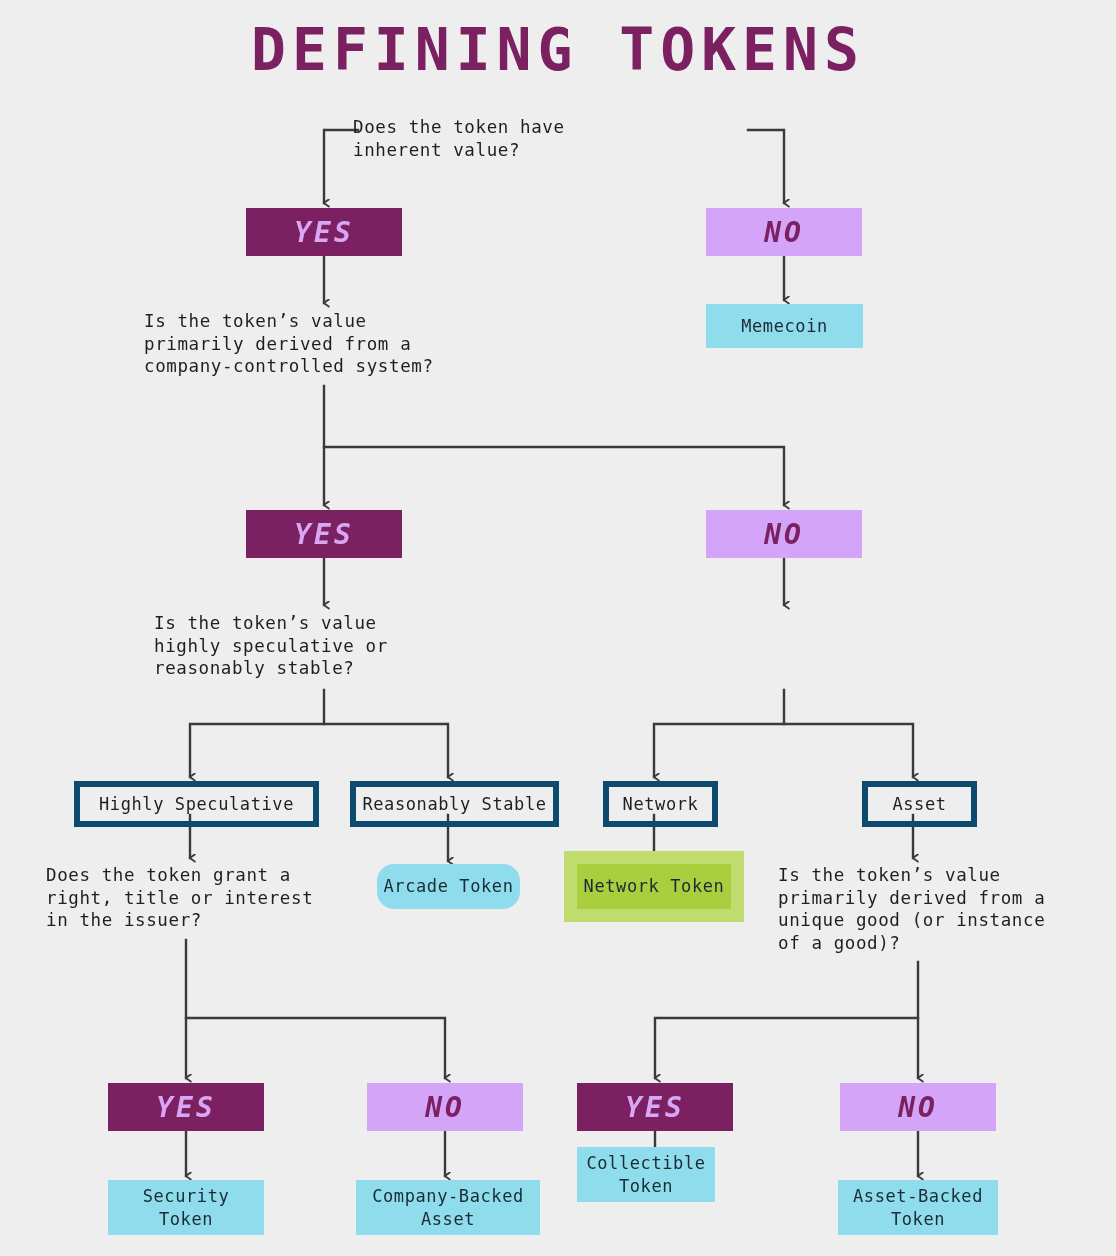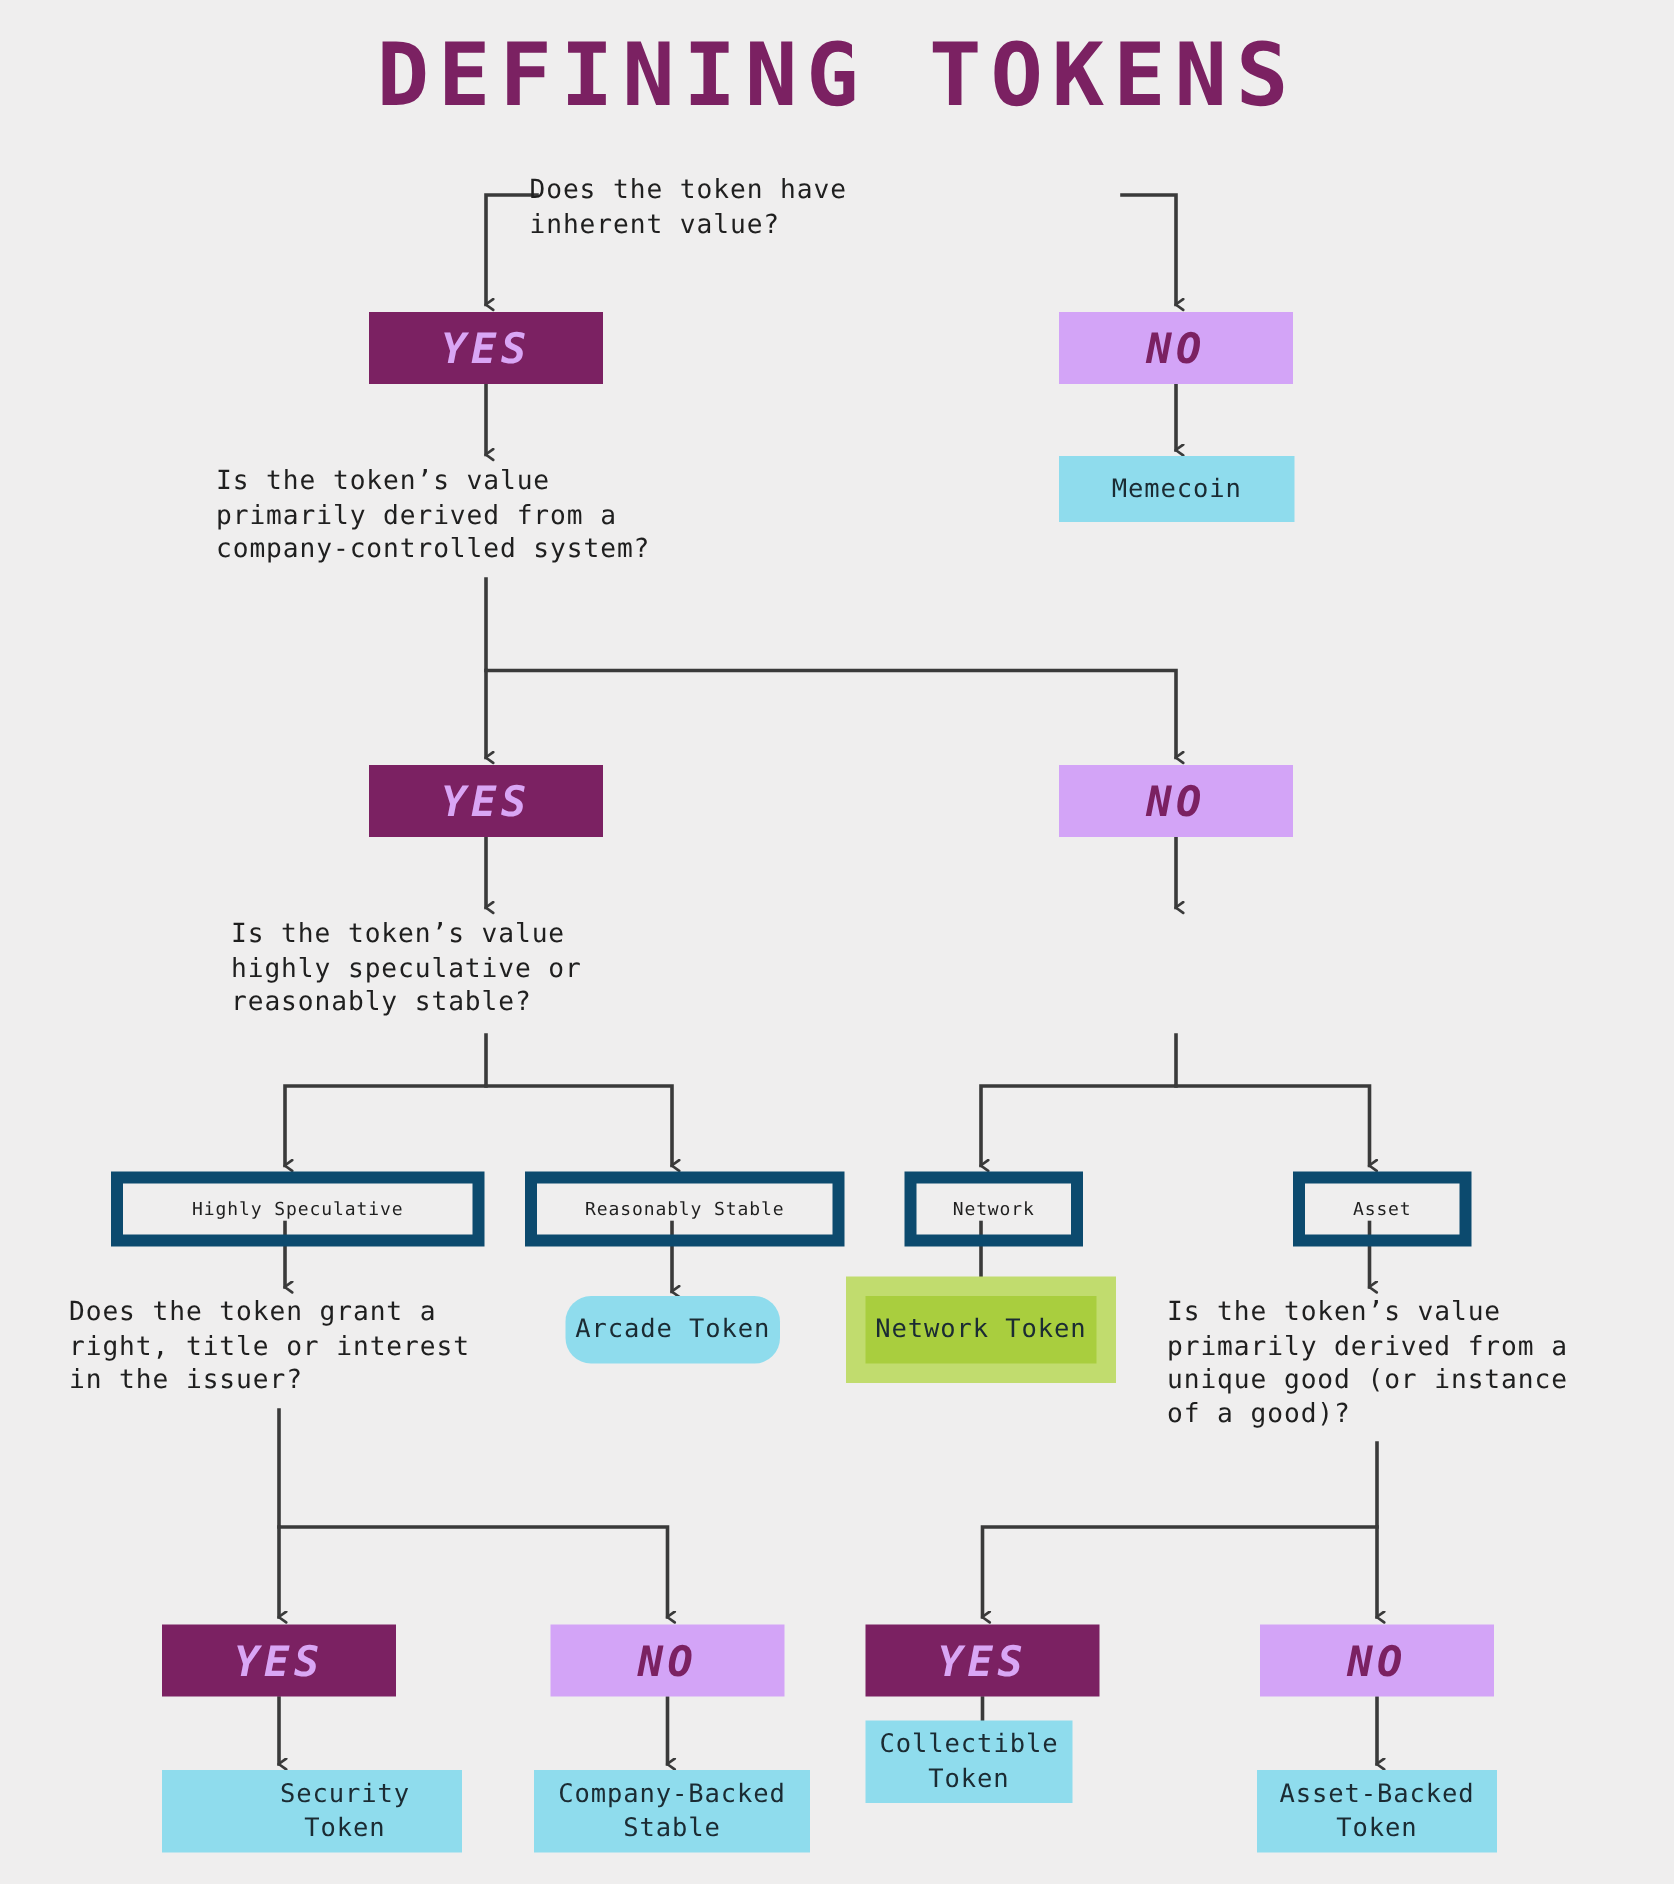--- a/index.html
+++ b/index.html
@@ -83,24 +83,24 @@
     letter-spacing: 0.6px;
     white-space: pre-line;
     font-family: "DejaVu Sans Mono", "Liberation Mono", monospace;
   }
   
   .outlined {
     position: absolute;
     display: flex;
     align-items: center;
     justify-content: center;
-    border: 8px solid #0c4a6e;
+    border: 6px solid #0c4a6e;
     background: transparent;
     color: #1f1f1f;
-    font-size: 12px;
+    font-size: 17px;
     letter-spacing: 0.6px;
     font-family: "DejaVu Sans Mono", "Liberation Mono", monospace;
   }
   
   .result.highlight {
     background: #a9ce3e;
     color: #1b2b33;
     box-shadow: 0 0 0 13px #c1dc6e;
   }
 </style>
@@ -205,25 +205,25 @@
 of a good)?</div>
 
   <div class="chip yes" style="left:108px; top:1083px; width:156px; height:48px;">YES</div>
 
   <div class="chip no" style="left:367px; top:1083px; width:156px; height:48px;">NO</div>
 
   <div class="chip yes" style="left:577px; top:1083px; width:156px; height:48px;">YES</div>
 
   <div class="chip no" style="left:840px; top:1083px; width:156px; height:48px;">NO</div>
 
-  <div class="result" style="left:108px; top:1180px; width:156px; height:55px;padding-left:44px;">Security
+  <div class="result" style="left:108px; top:1180px; width:156px; height:55px;">Security
 Token</div>
 
   <div class="result" style="left:356px; top:1180px; width:184px; height:55px;">Company-Backed
-Stable</div>
+Asset</div>
 
   <div class="result" style="left:577px; top:1147px; width:138px; height:55px;">Collectible
 Token</div>
 
   <div class="result" style="left:838px; top:1180px; width:160px; height:55px;">Asset-Backed
 Token</div>
 
 </div>
 
 </body></html>

